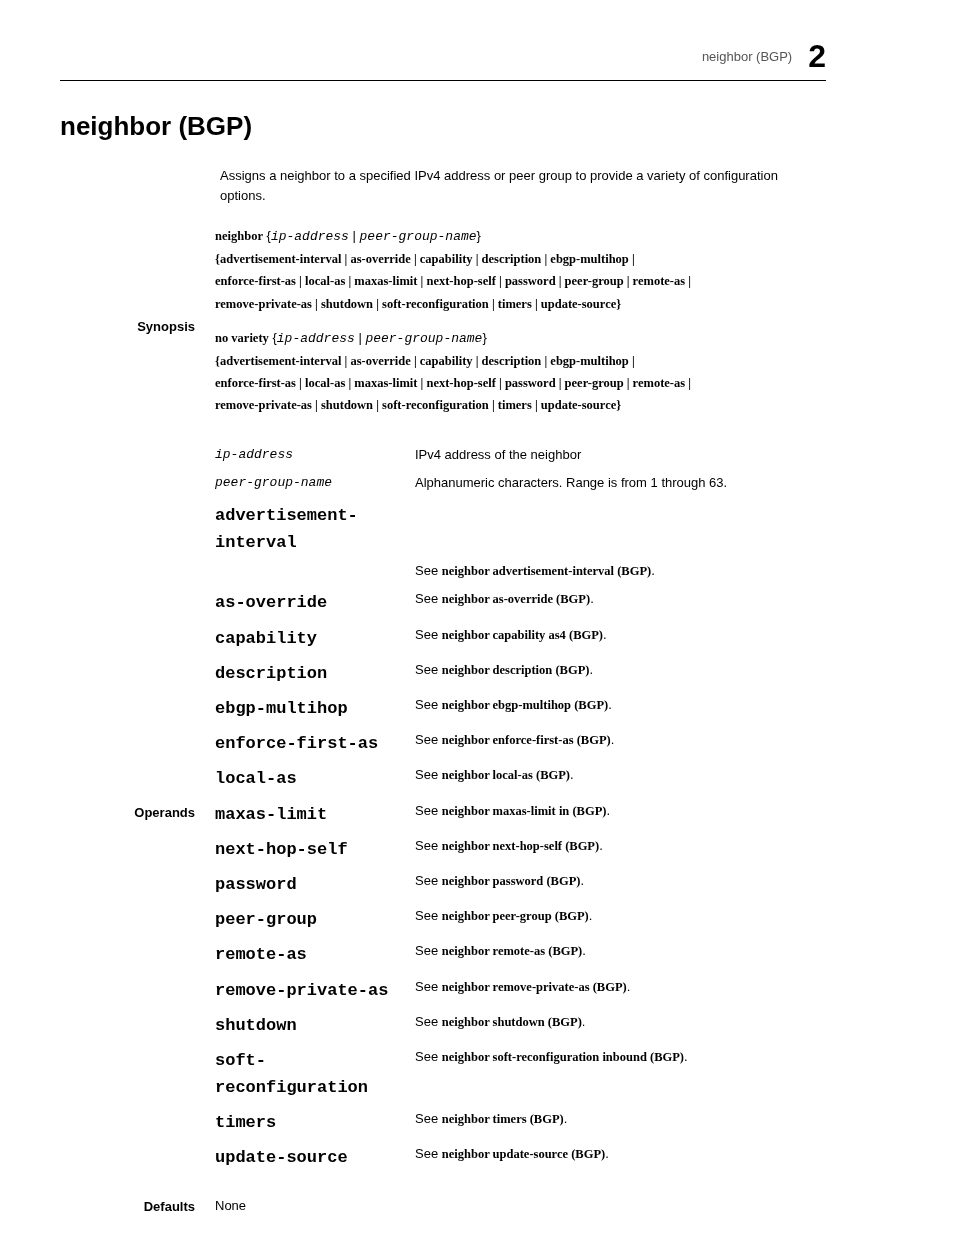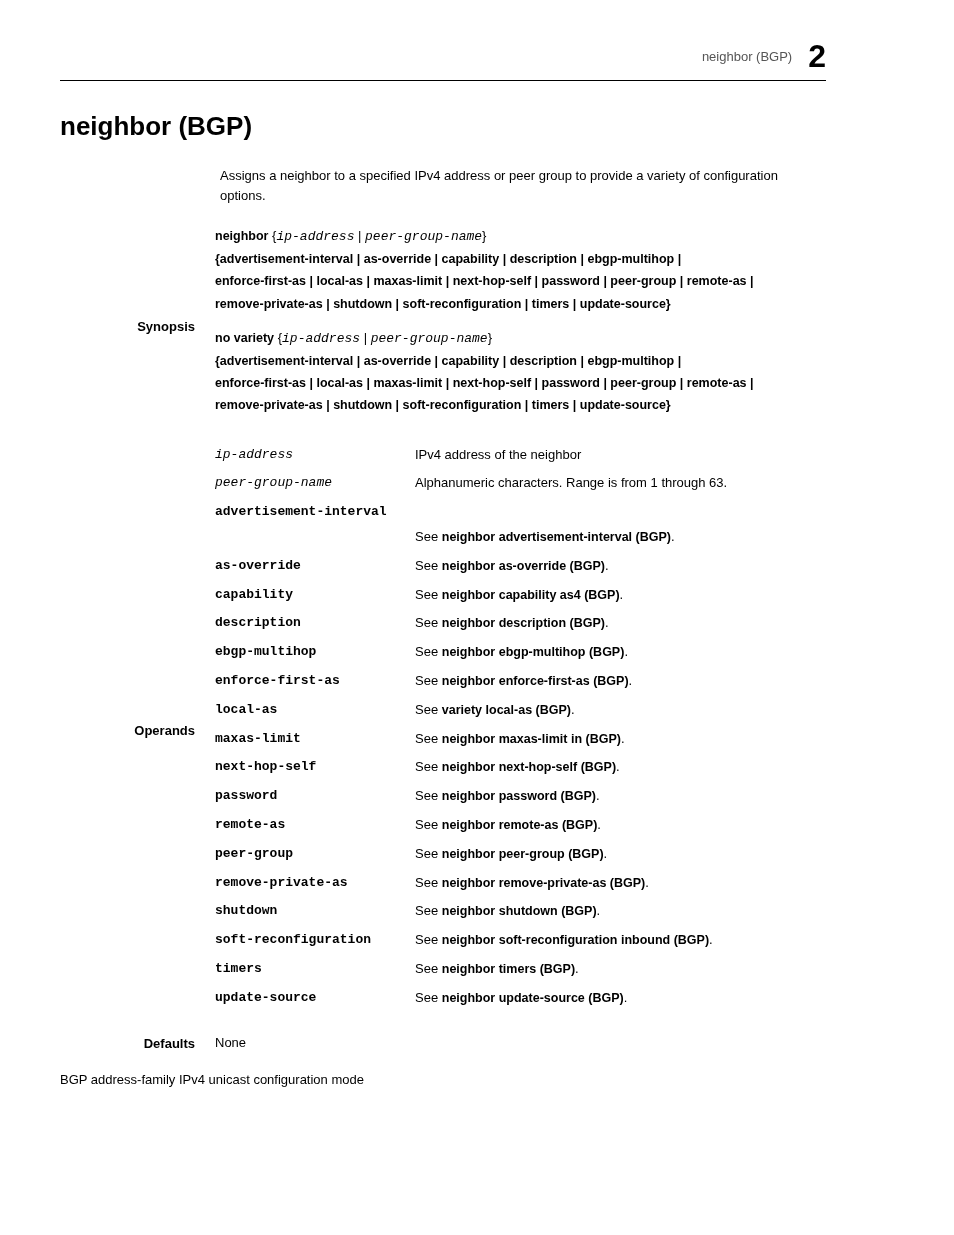--- a/index.html
+++ b/index.html
@@ -77,21 +77,21 @@
       padding-top: 0px;
     }
 
     .section-content {
       flex: 1;
       font-size: 13px;
       line-height: 1.6;
     }
 
     .mono {
-      font-family: Liberation Sans, sans-serif;
+      font-family: Liberation Serif, serif;
       font-weight: bold;
       font-size: 12.5px;
     }
 
     .mono-italic {
       font-family: 'Courier New', Courier, monospace;
       font-style: italic;
       font-size: 13px;
     }
 
@@ -113,21 +113,21 @@
       font-style: italic;
       font-size: 12.5px;
       padding-top: 0;
     }
 
     .operand-term-bold {
       width: 200px;
       min-width: 200px;
       font-family: 'Courier New', Courier, monospace;
       font-weight: bold;
-      font-size: 13px;
+      font-size: 17px;
     }
 
     .operand-def {
       flex: 1;
       font-size: 13px;
       line-height: 1.5;
     }
 
     .operand-see {
       flex: 1;
@@ -244,46 +244,46 @@
         <div class="operand-see">See <span class="mono">neighbor ebgp-multihop (BGP)</span>.</div>
       </div>
 
       <div class="operand-row">
         <div class="operand-term-bold">enforce-first-as</div>
         <div class="operand-see">See <span class="mono">neighbor enforce-first-as (BGP)</span>.</div>
       </div>
 
       <div class="operand-row">
         <div class="operand-term-bold">local-as</div>
-        <div class="operand-see">See <span class="mono">variety local-as (BGP)</span>.</div>
+        <div class="operand-see">See <span class="mono">neighbor local-as (BGP)</span>.</div>
       </div>
 
       <div class="operand-row">
         <div class="operand-term-bold">maxas-limit</div>
         <div class="operand-see">See <span class="mono">neighbor maxas-limit in (BGP)</span>.</div>
       </div>
 
       <div class="operand-row">
         <div class="operand-term-bold">next-hop-self</div>
         <div class="operand-see">See <span class="mono">neighbor next-hop-self (BGP)</span>.</div>
       </div>
 
       <div class="operand-row">
         <div class="operand-term-bold">password</div>
         <div class="operand-see">See <span class="mono">neighbor password (BGP)</span>.</div>
       </div>
 
       <div class="operand-row">
+        <div class="operand-term-bold">peer-group</div>
+        <div class="operand-see">See <span class="mono">neighbor peer-group (BGP)</span>.</div>
+      </div>
+
+      <div class="operand-row">
         <div class="operand-term-bold">remote-as</div>
         <div class="operand-see">See <span class="mono">neighbor remote-as (BGP)</span>.</div>
-      </div>
-
-      <div class="operand-row">
-        <div class="operand-term-bold">peer-group</div>
-        <div class="operand-see">See <span class="mono">neighbor peer-group (BGP)</span>.</div>
       </div>
 
       <div class="operand-row">
         <div class="operand-term-bold">remove-private-as</div>
         <div class="operand-see">See <span class="mono">neighbor remove-private-as (BGP)</span>.</div>
       </div>
 
       <div class="operand-row">
         <div class="operand-term-bold">shutdown</div>
         <div class="operand-see">See <span class="mono">neighbor shutdown (BGP)</span>.</div>

